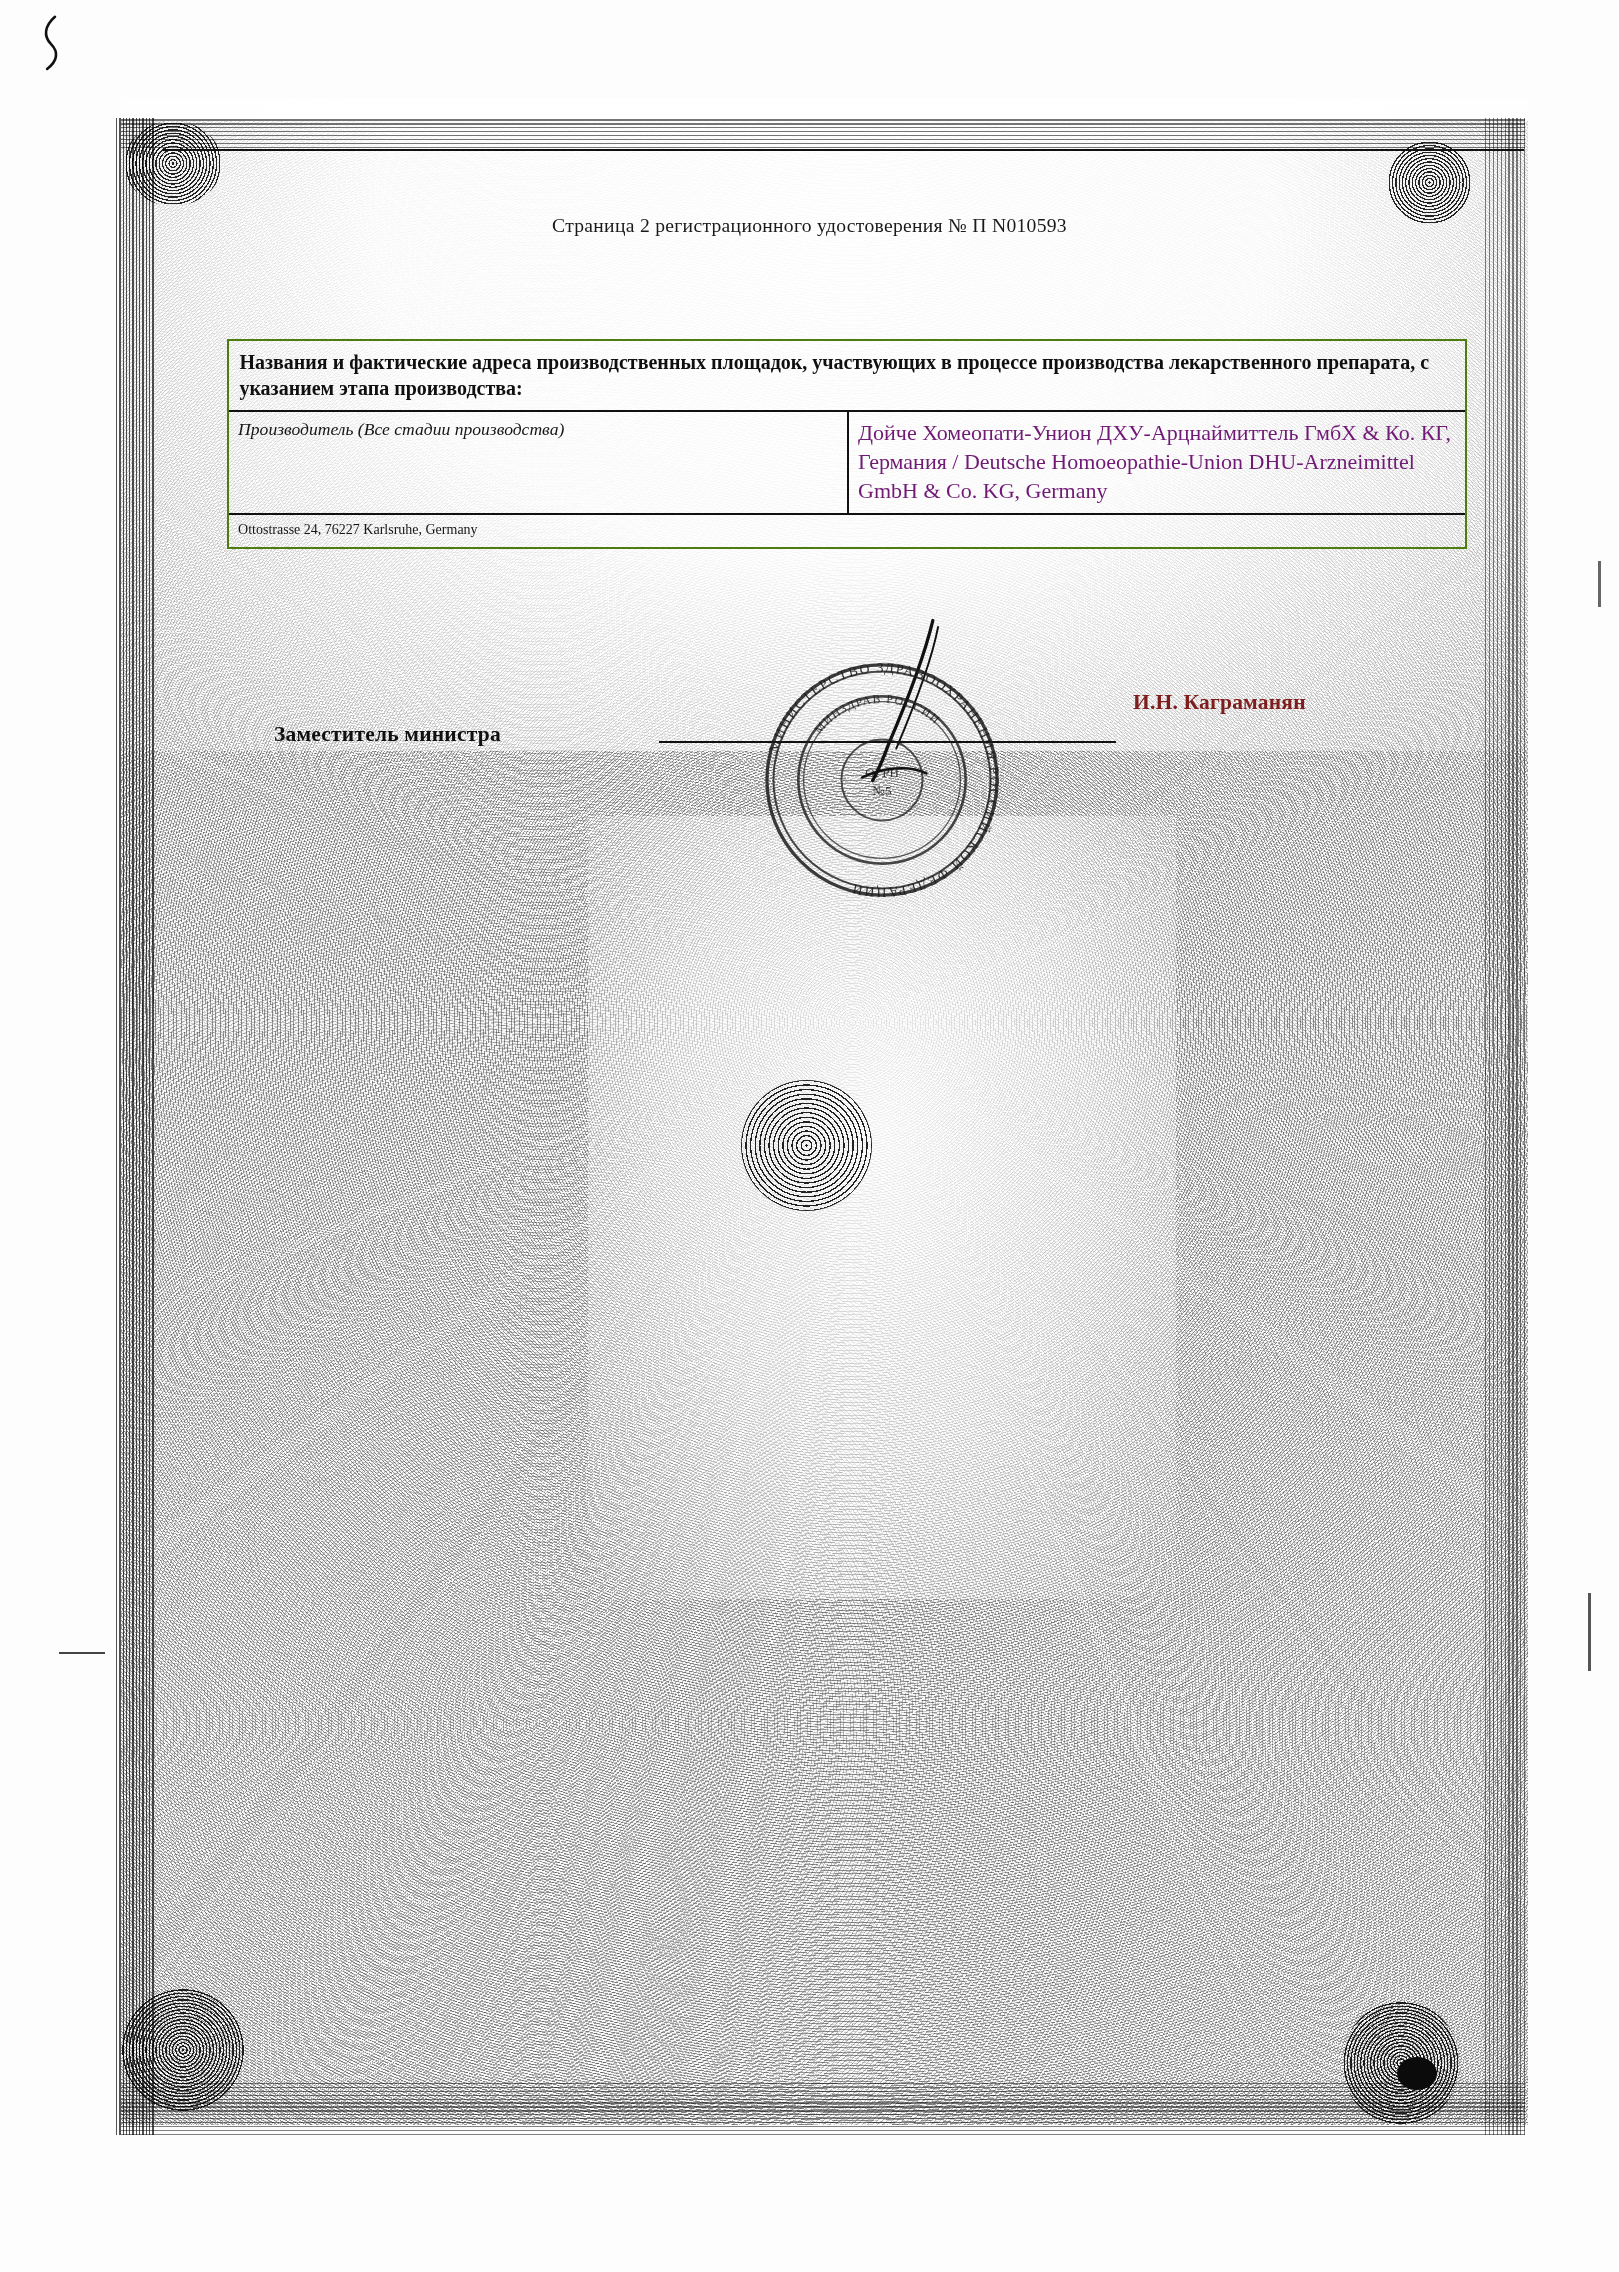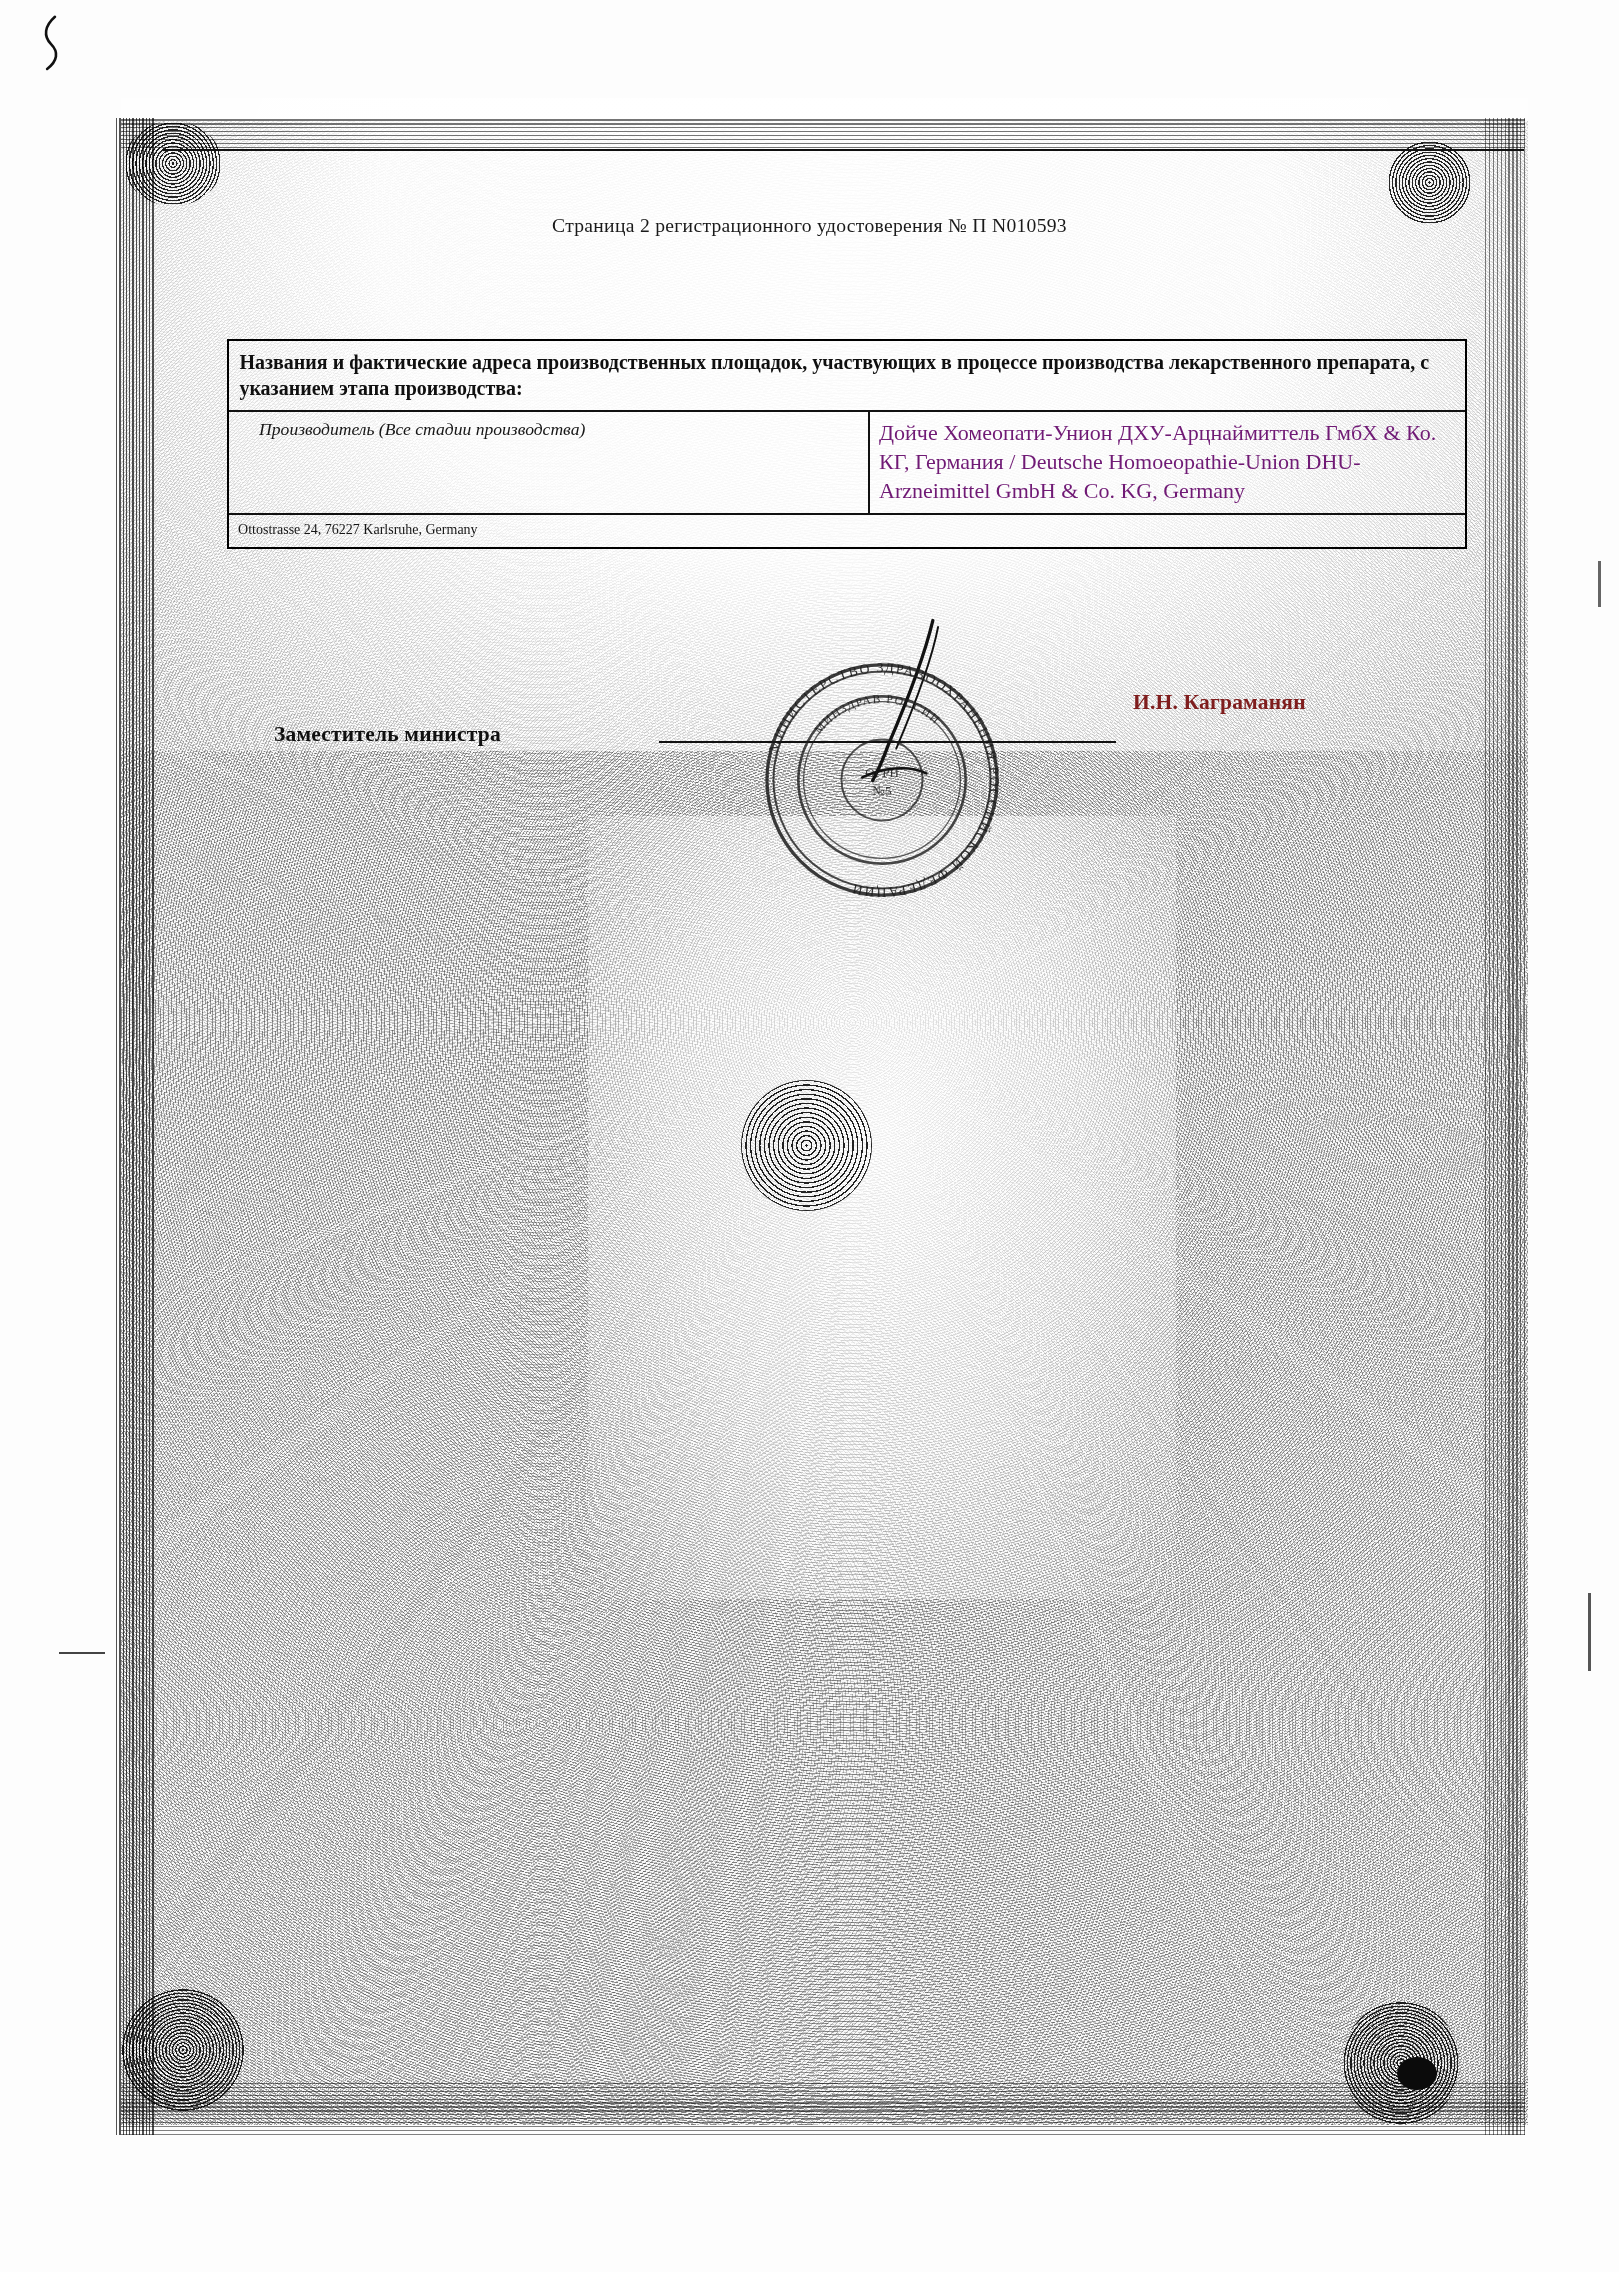--- a/index.html
+++ b/index.html
@@ -168,36 +168,35 @@
     width: 1361px; height: 2px;
     background: #111;
   }
 
   
   .mfg-table {
     position: absolute;
     left: 227px;
     top: 339px;
     width: 1240px;
-    border: 2px solid #000000;
+    border: 2px solid #4d7c0f;
     box-sizing: border-box;
     background: rgba(255,255,255,0.15);
   }
   .mfg-title {
     padding: 7.8px 10.4px 9.1px 10.4px;
     font-weight: bold;
     font-size: 20px;
     line-height: 1.30;
     color: #101010;
     border-bottom: 2px solid #111;
   }
   .mfg-row {
     display: flex;
     align-items: stretch;
-    margin-left: 21px;
   }
   .mfg-cell-left {
     width: 620px;
     box-sizing: border-box;
     border-right: 2px solid #111;
     padding: 6.5px 9.1px 7.8px 9.1px;
     font-style: italic;
     font-size: 17.6px;
     color: #161616;
     line-height: 1.3;

